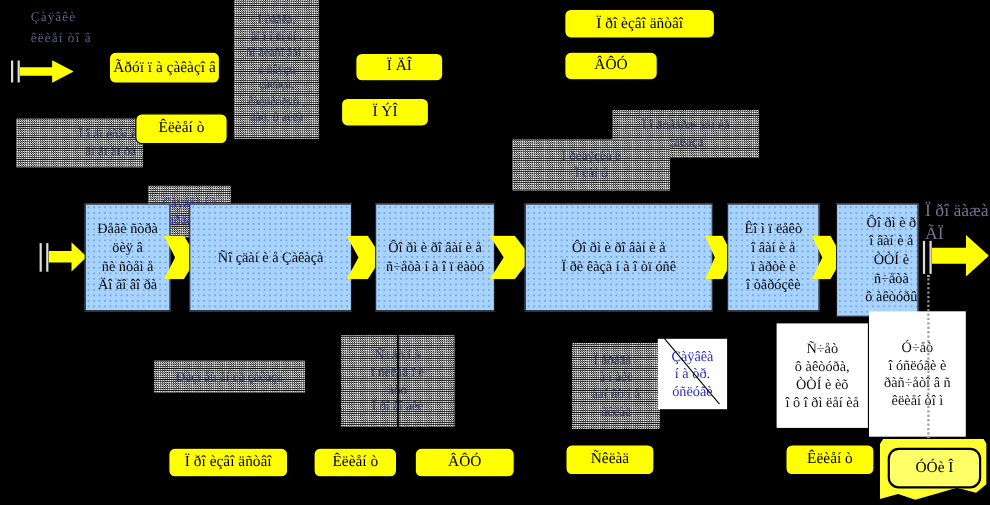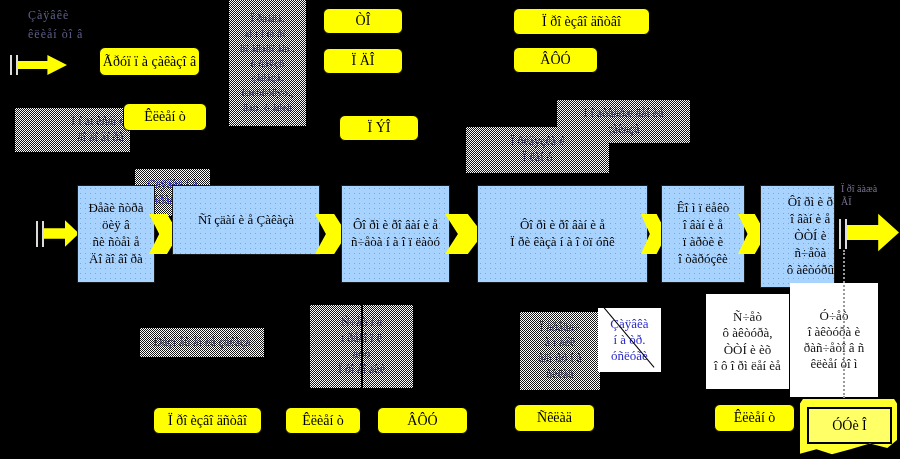--- a/index.html
+++ b/index.html
@@ -22,65 +22,62 @@
   
   .note{background:#ffffff;color:#111;font-size:13px;line-height:1.25;}
   .linktext{color:#2a2ac8;}
 
   
   .chev{background:#ffff00;clip-path:polygon(0% 0%,60% 0%,100% 50%,60% 100%,0% 100%,34% 50%);}
   .arrow{background:#ffff00;clip-path:polygon(0% 32%,60% 32%,60% 4%,100% 50%,60% 96%,60% 68%,0% 68%);}
   
   .dbar{border-left:2px solid #dcdcdc;border-right:2px solid #dcdcdc;width:8px;}
 
-  .dimtext{color:#8d84a8;opacity:.85;font-size:10px;line-height:1.3;}
+  .dimtext{color:#8d84a8;opacity:.85;font-size:16px;line-height:1.3;}
   .cornertext{color:#6a6a9a;opacity:.9;font-size:12px;line-height:1.6;letter-spacing:1px;}
 
   
   .vline-black{position:absolute;top:0;bottom:0;left:50%;border-left:1px solid #000;}
   .diag{position:absolute;left:-12%;top:46%;width:124%;border-top:1px solid #000;
         transform:rotate(50deg);transform-origin:50% 50%;}
 
   
   .scroll{background:#ffff2e;
      clip-path:polygon(3% 0,97% 0,100% 8%,100% 72%,90% 86%,72% 78%,52% 88%,33% 97%,17% 88%,0 96%,0 8%);}
   .scroll-inner{position:absolute;left:7px;top:8px;width:81px;height:33px;background:#ffff66;
-     border:2px solid #000;border-radius:0;font-size:14px;}
+     border:2px solid #000;border-radius:10px;font-size:14px;}
 </style>
 </head>
 <body>
 
 <div id="canvas">
 
   <div class="abs pre cornertext" style="left:28px;top:6px;width:110px;">Çàÿâêè
 êëèåí òî â</div>
 
   <div class="abs dbar" style="left:10px;top:55px;height:20px;"></div>
   <div class="abs arrow" style="left:18px;top:54px;width:49px;height:22px;"></div>
   <div class="abs ylabel center" style="left:67px;top:47px;width:101px;height:29px;margin-left:32px;">
     <span>Ãðóï ï à çàêàçî â</span>
   </div>
 
-  <div class="abs gray center" style="left:213px;top:0;width:77px;height:126px;font-size:11px;line-height:1.35;margin-left:16px;">
+  <div class="abs gray center" style="left:213px;top:0;width:77px;height:126px;font-size:11px;line-height:1.35;">
     <span class="pre">Ï ðàâêà,
 äî ï î ëí åí .
 ñî ãëàñî âàí .
 è ñâÿçü
 çàêàçà,
 êàëüêóëÿö.,
 äåò. ô àéëà</span>
   </div>
 
-  <div class="abs ylabel center" style="left:323px;top:8px;width:80px;height:26px;">
-    <span>ÒÎ</span>
-  </div>
   <div class="abs ylabel center" style="left:323px;top:48px;width:80px;height:26px;">
     <span>Ï ÄÎ</span>
   </div>
-  <div class="abs ylabel center" style="left:339px;top:89px;width:80px;height:26px;margin-top:26px;">
+  <div class="abs ylabel center" style="left:310px;top:89px;width:80px;height:26px;">
     <span>Ï ÝÎ</span>
   </div>
 
   <div class="abs ylabel center" style="left:513px;top:8px;width:137px;height:27px;">
     <span>Ï ðî èçâî äñòâî</span>
   </div>
   <div class="abs ylabel center" style="left:513px;top:47px;width:85px;height:26px;">
     <span>ÂÔÓ</span>
   </div>
 
@@ -109,21 +106,21 @@
   <div class="abs arrow" style="left:44px;top:219px;width:35px;height:29px;"></div>
 
   <div class="abs blue center" style="left:77px;top:185px;width:78px;height:98px;">
     <span class="pre">Ðåãè ñòðà
 öèÿ â
 ñè ñòåì å
 Äî ãî âî ðà</span>
   </div>
   <div class="abs chev" style="left:149px;top:214px;width:30px;height:40px;"></div>
 
-  <div class="abs blue center" style="left:172px;top:185px;width:148px;height:70px;">
+  <div class="abs blue center" style="left:172px;top:185px;width:148px;height:98px;">
     <span class="pre">Ñî çäàí è å Çàêàçà</span>
   </div>
   <div class="abs chev" style="left:315px;top:214px;width:32px;height:40px;"></div>
 
   <div class="abs blue center" style="left:341px;top:185px;width:109px;height:98px;">
     <span class="pre">Ôî ðì è ðî âàí è å
 ñ÷åòà í à î ï ëàòó</span>
   </div>
   <div class="abs chev" style="left:445px;top:214px;width:38px;height:40px;"></div>
 
@@ -147,27 +144,27 @@
 ÒÒÍ   è
 ñ÷åòà
 ô àêòóðû</span>
   </div>
 
   <div class="abs pre dimtext" style="left:841px;top:182px;width:58px;">Ï ðî äàæà
 ÃÏ </div>
   <div class="abs dbar" style="left:839px;top:219px;height:30px;"></div>
   <div class="abs arrow" style="left:847px;top:212px;width:52px;height:41px;"></div>
 
-  <div class="abs gray center" style="left:140px;top:328px;width:124px;height:29px;">
+  <div class="abs gray center" style="left:140px;top:328px;width:137px;height:29px;">
     <span>Ðàçì åù åí èå çàêàçà</span>
   </div>
 
   <div class="abs gray center" style="left:310px;top:305px;width:103px;height:83px;">
     <span class="pre">Ñ÷åò í à
-ï ðåäî ï ë
+ï ñêëàä ï ë
 àòó
 Ï ðî âî äêè</span>
     <div class="vline-black"></div>
   </div>
 
   <div class="abs gray center" style="left:520px;top:312px;width:80px;height:78px;">
     <span class="pre">Ï åðåäà÷
 à í àêë
 àäí ûõ í à
 ñêëàä</span>
@@ -182,21 +179,21 @@
 
   <div class="abs note center" style="left:706px;top:294px;width:84px;height:95px;border-right:1px solid #000;">
     <span class="pre">Ñ÷åò
 ô àêòóðà,
 ÒÒÍ  è èõ
 î ô î ðì ëåí èå</span>
   </div>
 
   <div class="abs note center" style="left:790px;top:283px;width:88px;height:114px;">
     <span class="pre">Ó÷åò
-î àêòóðà è
+î óñëóãè è
 ðàñ÷åòî â ñ
 êëèåí òî ì</span>
   </div>
 
   <div class="abs" style="left:361px;top:286px;height:114px;border-left:1px solid #000;z-index:5;"></div>
   <div class="abs" style="left:843px;top:250px;height:148px;border-left:2px dotted #9a9a9a;z-index:5;"></div>
 
   <div class="abs ylabel center" style="left:153px;top:407px;width:109px;height:27px;">
     <span>Ï ðî èçâî äñòâî</span>
   </div>

